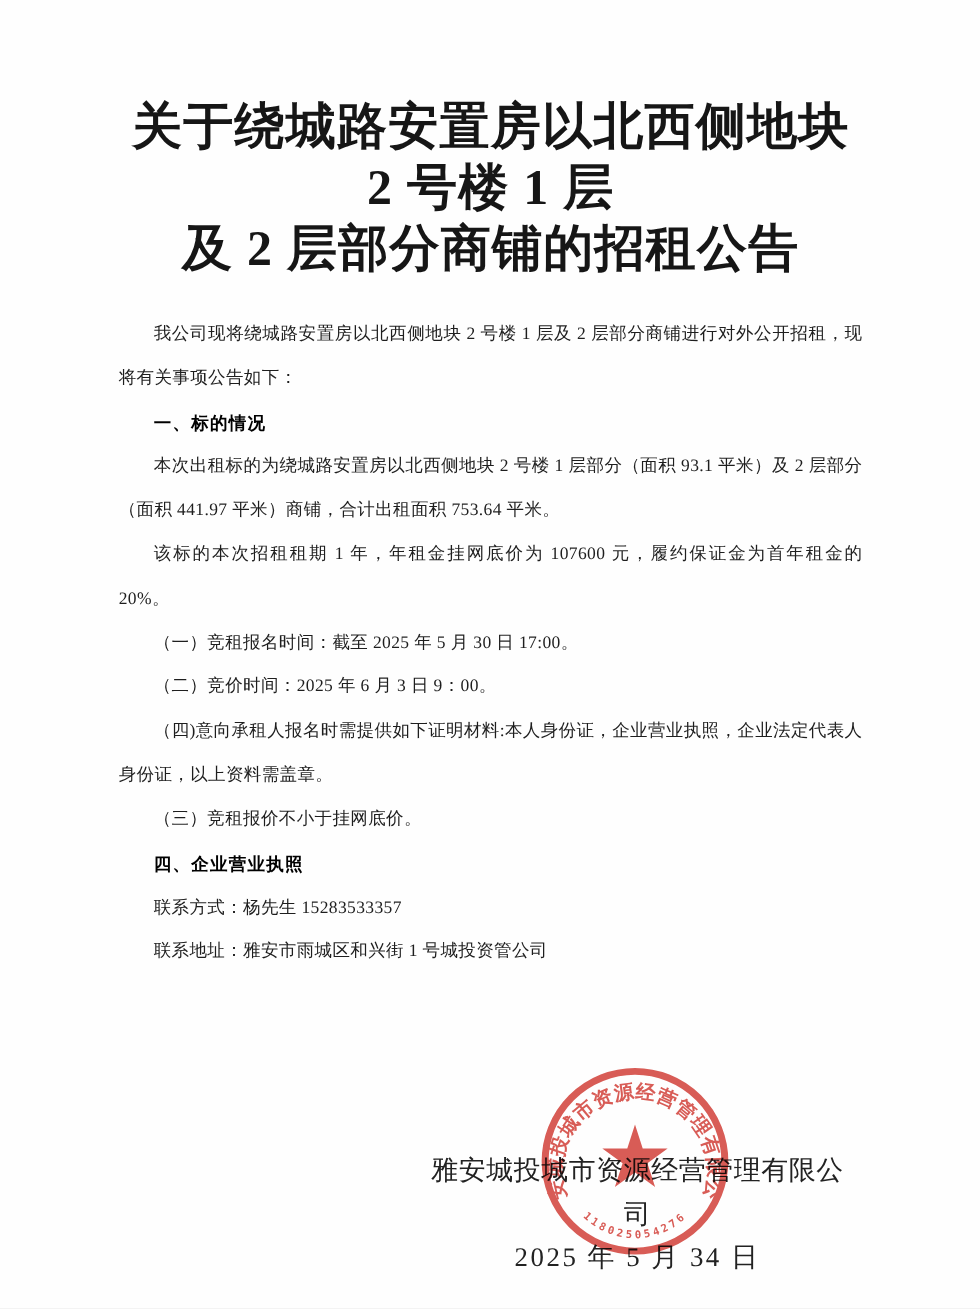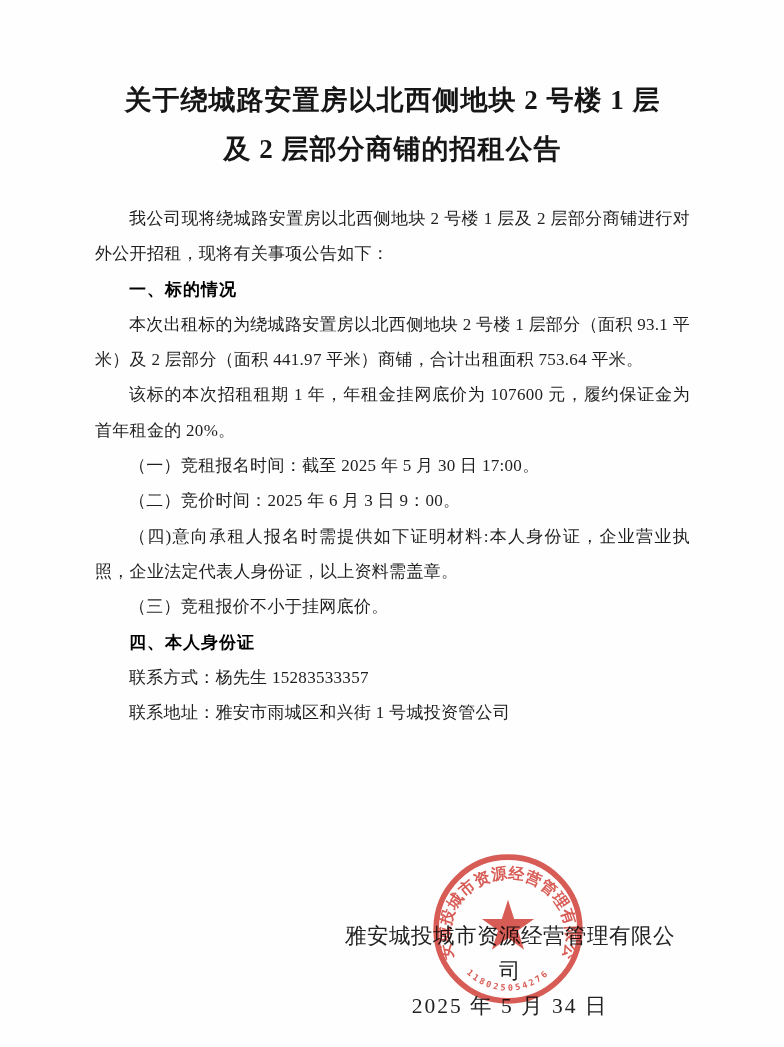--- a/index.html
+++ b/index.html
@@ -10,29 +10,29 @@
     margin: 0 auto;
     background: #fefefe;
     overflow: hidden;
     font-family: "Liberation Serif", "DejaVu Serif", serif;
     color: #1e1e1e;
   }
   .content {
     padding: 76px 94px 0 95px;
   }
   .title {
-    font-size: 27px;
+    font-size: 40px;
     line-height: 49px;
     font-weight: bold;
     text-align: center;
     letter-spacing: 1px;
     color: #161616;
     margin: 0 0 27px 0;
   }
-  .bodytext { font-size: 17px; line-height: 35.3px; }
+  .bodytext { font-size: 14px; line-height: 35.3px; }
   .para {
     margin: 0;
     text-indent: 2em;
     text-align: justify;
     letter-spacing: 0.3px;
   }
   .heading {
     margin: 0;
     text-indent: 2em;
     font-family: "Liberation Sans", "DejaVu Sans", sans-serif;
@@ -89,21 +89,21 @@
 
     <div class="bodytext">
       <p class="para">我公司现将绕城路安置房以北西侧地块 2 号楼 1 层及 2 层部分商铺进行对外公开招租，现将有关事项公告如下：</p>
       <p class="heading">一、标的情况</p>
       <p class="para">本次出租标的为绕城路安置房以北西侧地块 2 号楼 1 层部分（面积 93.1 平米）及 2 层部分（面积 441.97 平米）商铺，合计出租面积 753.64 平米。</p>
       <p class="para">该标的本次招租租期 1 年，年租金挂网底价为 107600 元，履约保证金为首年租金的 20%。</p>
       <p class="para">（一）竞租报名时间：截至 2025 年 5 月 30 日 17:00。</p>
       <p class="para">（二）竞价时间：2025 年 6 月 3 日 9：00。</p>
       <p class="para">（四)意向承租人报名时需提供如下证明材料:本人身份证，企业营业执照，企业法定代表人身份证，以上资料需盖章。</p>
       <p class="para">（三）竞租报价不小于挂网底价。</p>
-      <p class="heading">四、本人身份证</p>
+      <p class="heading">四、企业营业执照</p>
       <p class="para">联系方式：杨先生 15283533357</p>
       <p class="para">联系地址：雅安市雨城区和兴街 1 号城投资管公司</p>
     </div>
   </div>
 
   <div class="signature">
     <div class="sig-company">雅安城投城市资源经营管理有限公司</div>
     <div class="sig-date">2025 年 5 月 34 日</div>
   </div>
 

